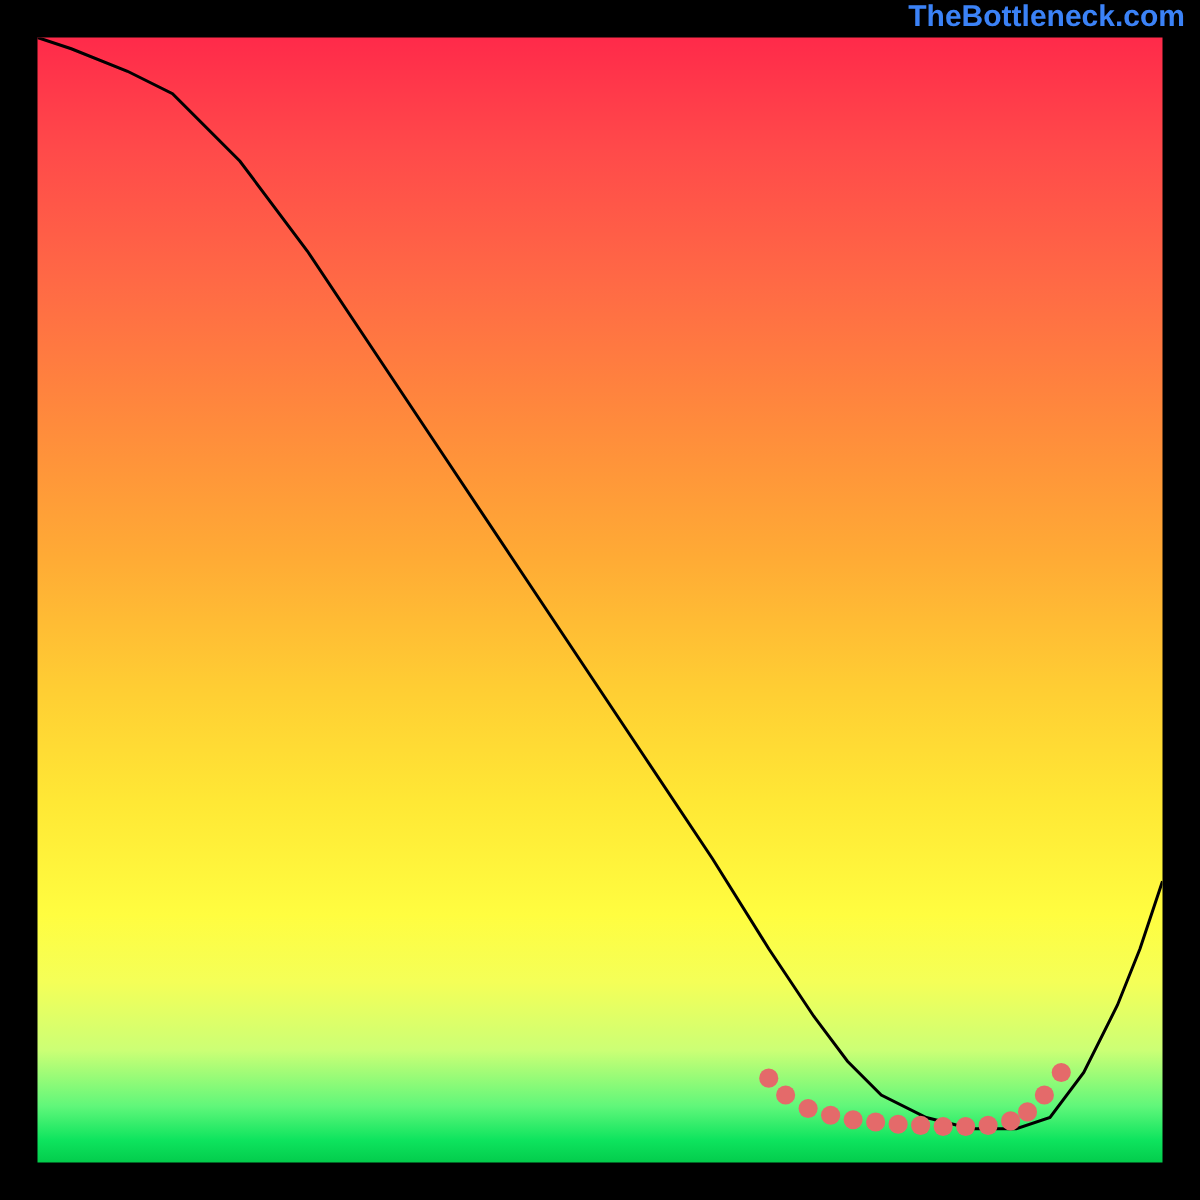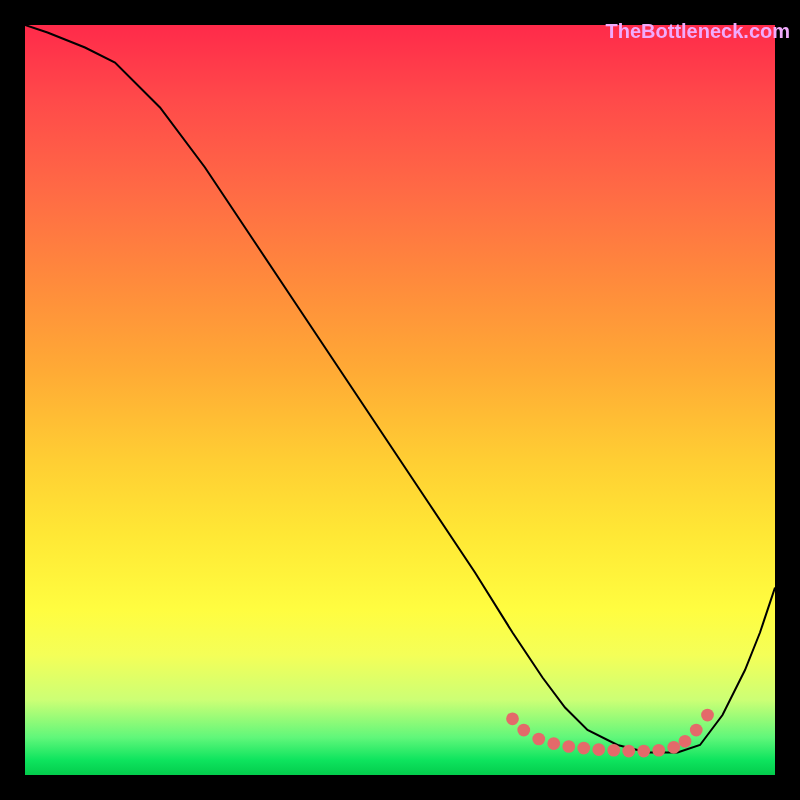--- a/index.html
+++ b/index.html
@@ -9,25 +9,25 @@
   font-family: Arial, sans-serif;
 }
 .container {
   width: 800px;
   height: 800px;
   position: relative;
   background: #000;
 }
 .watermark {
   position: absolute;
-  top: 20px;
+  top: 0;
   right: 10px;
   font-size: 20px;
   font-weight: bold;
-  color: #f0abfc;
+  color: #3b82f6;
   z-index: 10;
 }
 .plot-area {
   position: absolute;
   left: 25px;
   top: 25px;
   width: 750px;
   height: 750px;
 }
 .gradient-bg {

